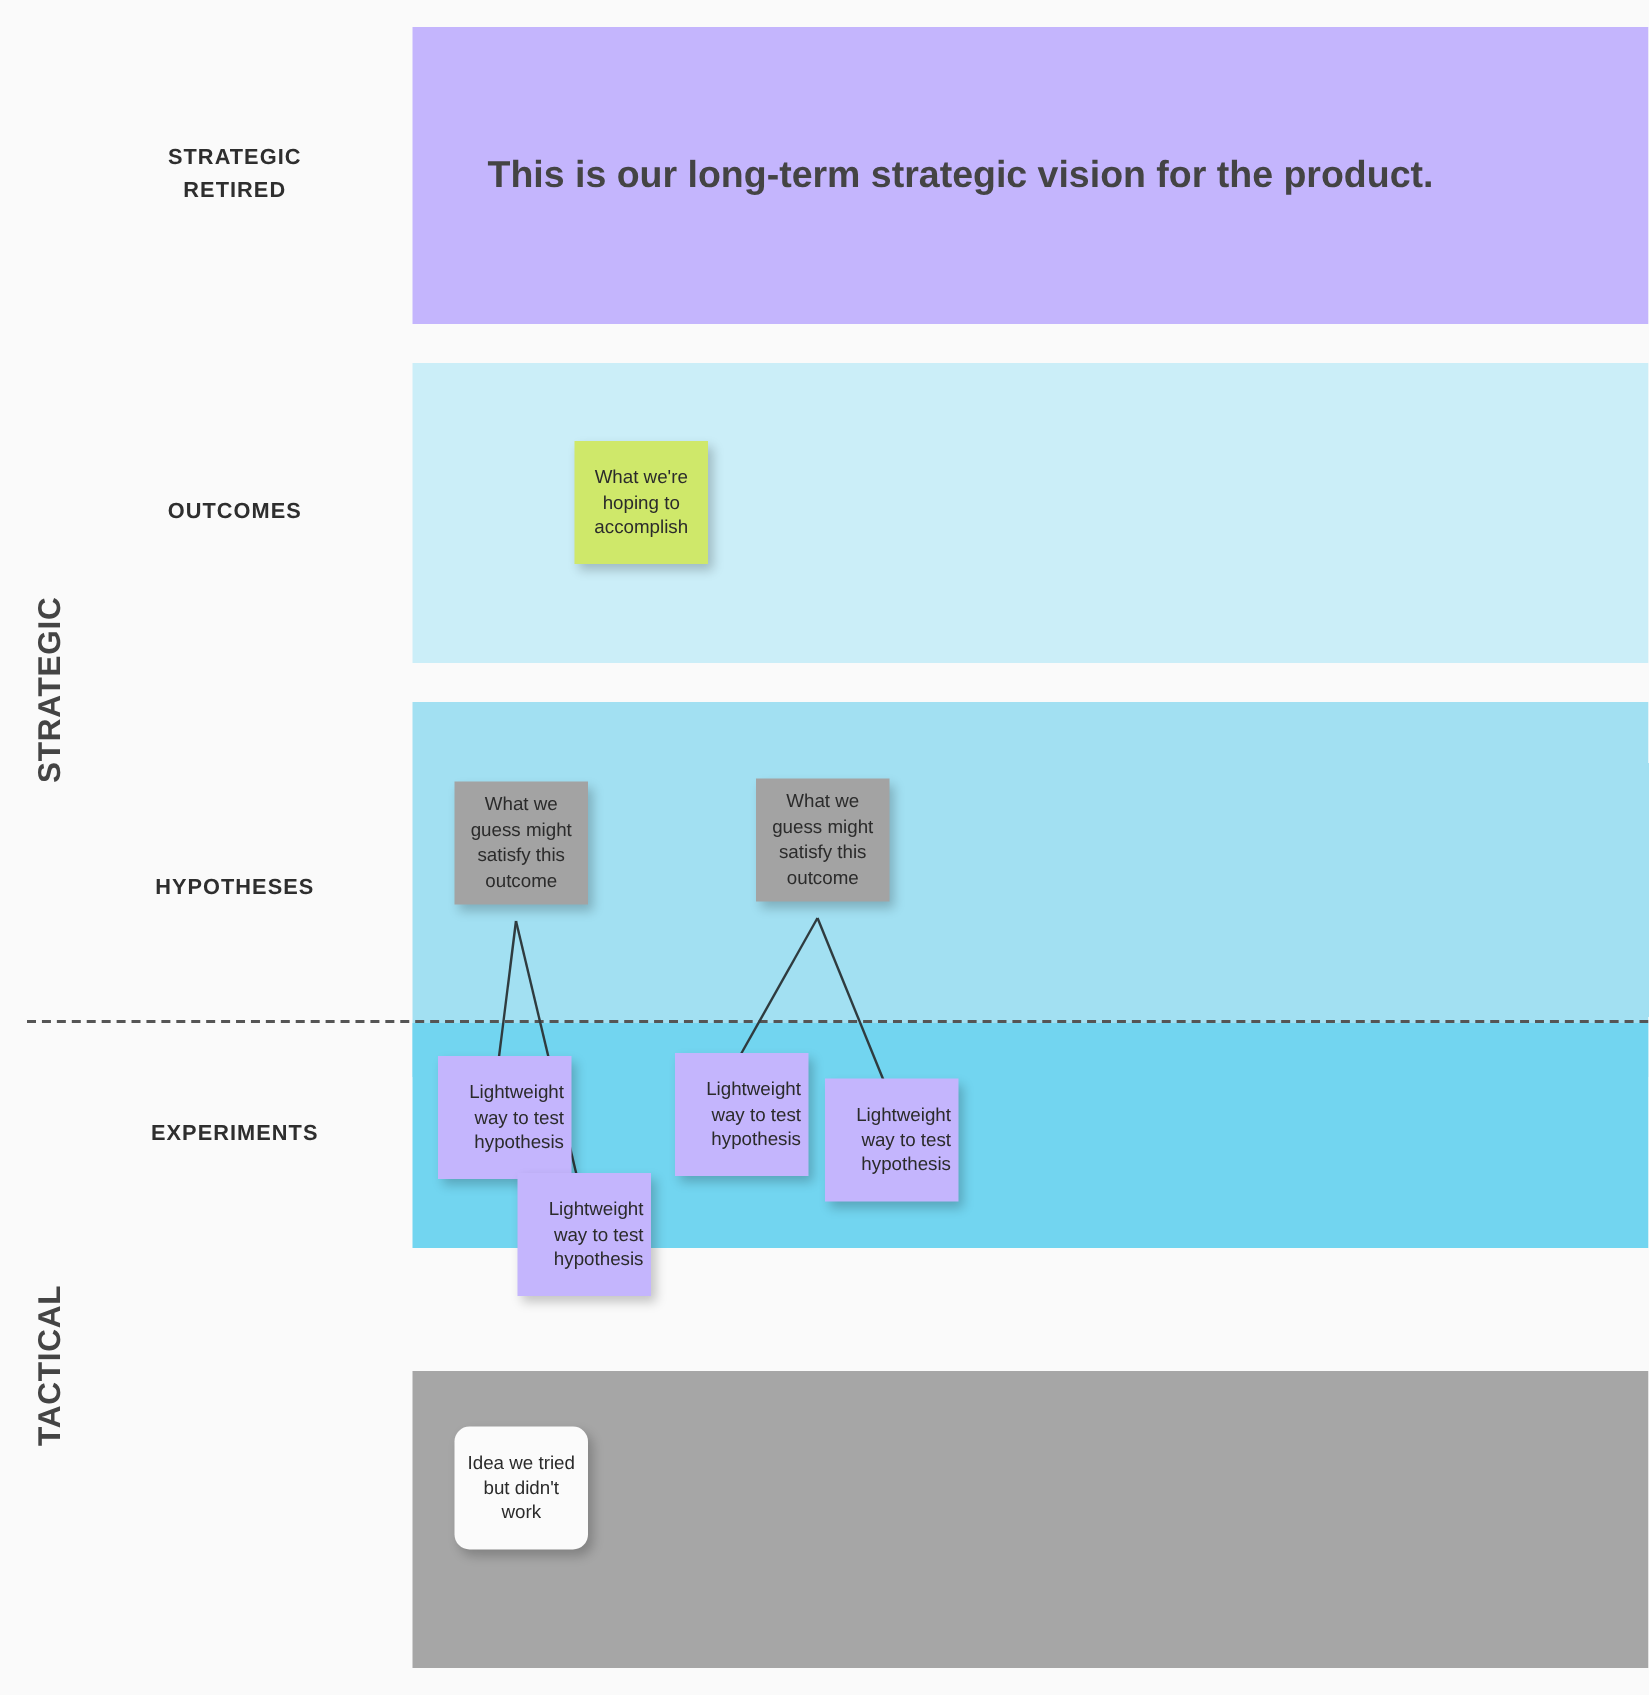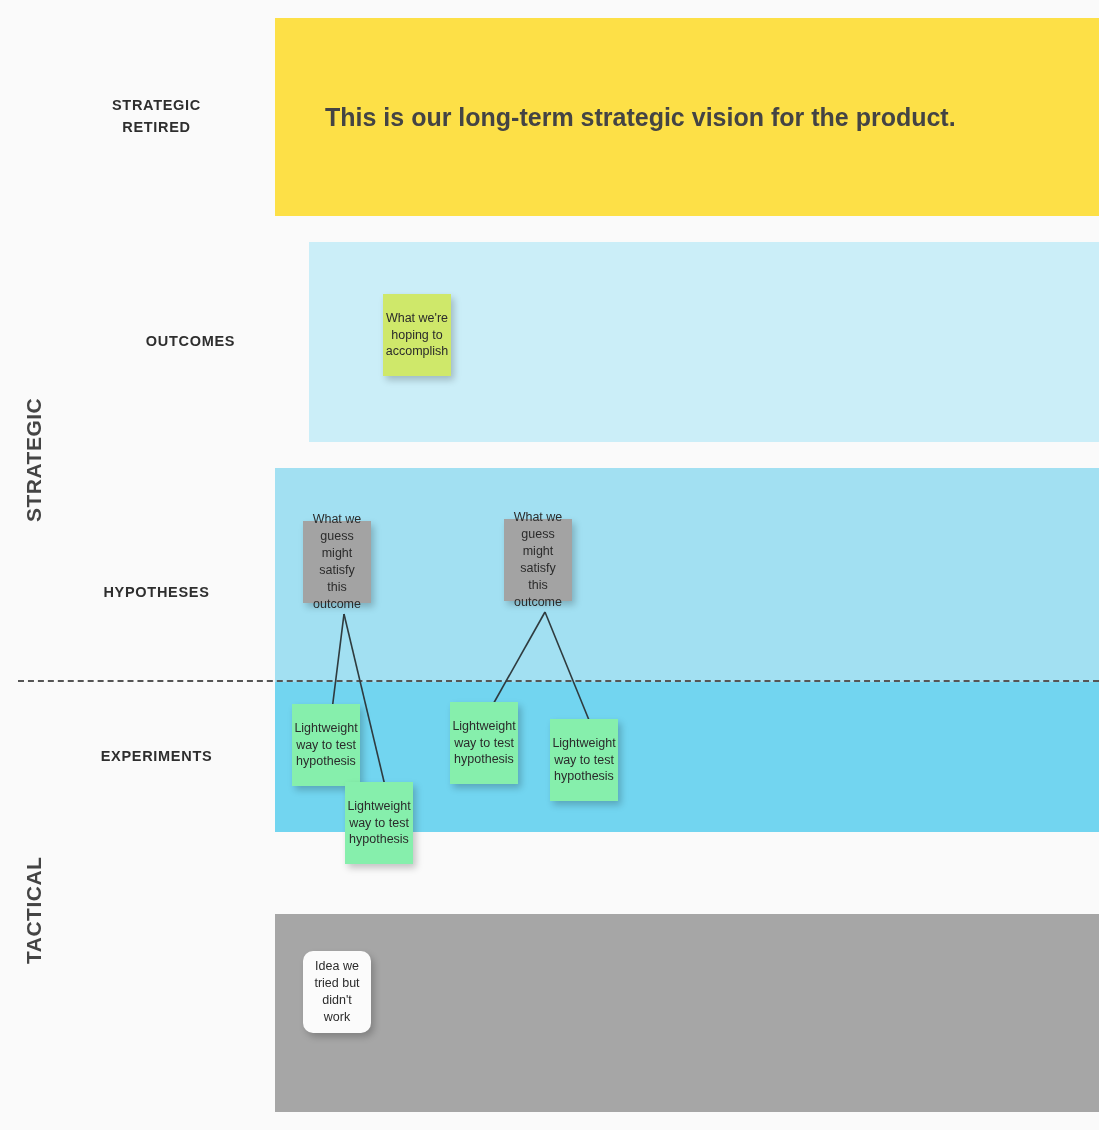--- a/index.html
+++ b/index.html
@@ -60,21 +60,21 @@
   .row-band {
     position: absolute;
     left: 275px;
     right: 0;
     top: 0;
     bottom: 0;
   }
 
   
   #row-vision      { top: 18px;  height: 198px; }
-  #row-outcomes    { top: 242px; height: 200px; margin-left: 34px; }
+  #row-outcomes    { top: 242px; height: 200px; }
   #row-hypotheses  { top: 468px; height: 250px; }
   #row-experiments { top: 682px; height: 150px; }
   #row-retired     { top: 914px; height: 198px; }
 
   
   .vision-text {
     position: absolute;
     left: 50px;
     top: 50%;
     transform: translateY(-50%);
@@ -90,37 +90,37 @@
     left: 18px;
     right: 0;
     top: 680px;
     height: 0;
     border-top: 2px dashed #555;
   }
 
   
   .note {
     position: absolute;
-    width: 68px;
+    width: 89px;
     height: 82px;
     box-sizing: border-box;
     padding: 0 5px;
     display: flex;
     align-items: center;
     justify-content: center;
     text-align: center;
     font-size: 12.5px;
     line-height: 1.35;
     color: #2b2b2b;
     box-shadow: 3px 4px 7px rgba(0,0,0,0.22);
     z-index: 4;
   }
   .note-outcome    { background: #cfe86a; }
   .note-hypothesis { background: #a3a3a3; }
-  .note-experiment { background: #86efac; }
+  .note-experiment { background: #c4b5fd; text-align: right; }
   .note-retired    { background: #fbfbfb; }
 
   
   #connectors {
     position: absolute;
     left: 0;
     top: 0;
     width: 1099px;
     height: 1130px;
     pointer-events: none;
@@ -133,21 +133,21 @@
 <div class="zone-label" id="zone-strategic">STRATEGIC</div>
 <div class="zone-label" id="zone-tactical">TACTICAL</div>
 
 <div class="row" id="row-vision">
   <div class="row-label">
     <span>
       <span>STRATEGIC</span><br>
       <span>RETIRED</span>
     </span>
   </div>
-  <div class="row-band" id="band-vision" style="background: #fde047;">
+  <div class="row-band" id="band-vision" style="background: #c4b5fd;">
     <div class="vision-text">This is our long-term strategic vision for the product.</div>
   </div>
 </div>
 
 <div class="row" id="row-outcomes">
   <div class="row-label">OUTCOMES</div>
   <div class="row-band" id="band-outcomes" style="background: rgb(203, 238, 248);"></div>
 </div>
 
 <div class="row" id="row-hypotheses">

